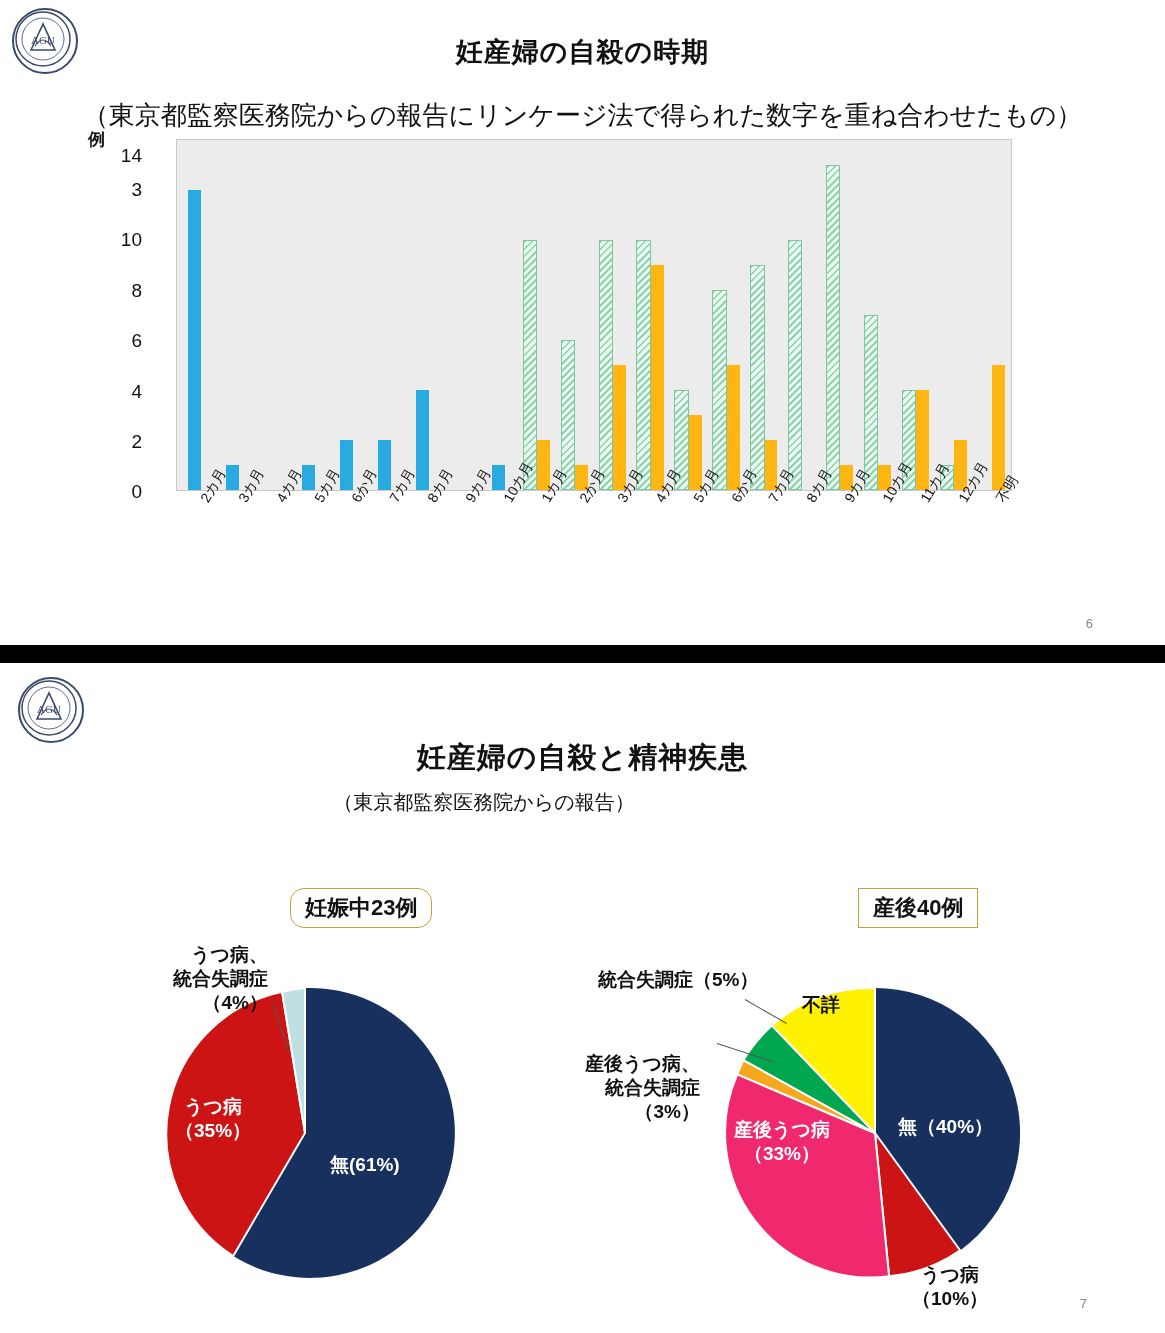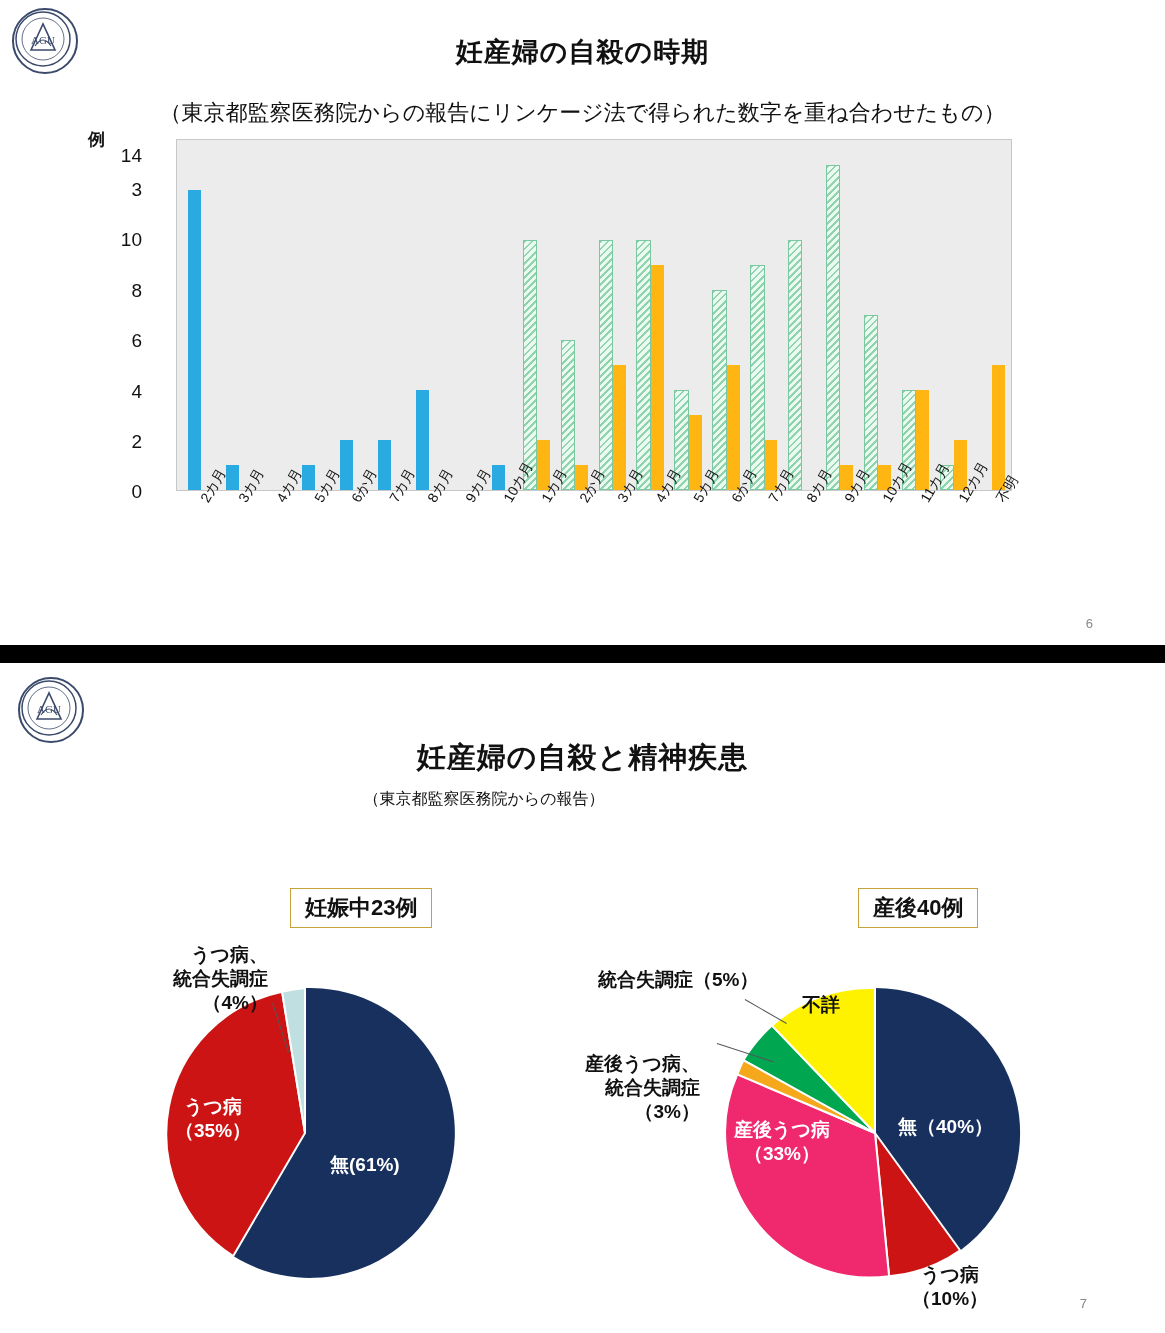--- a/index.html
+++ b/index.html
@@ -8,21 +8,21 @@
   .slide{position:relative;width:1165px;box-sizing:border-box;background:#fff;}
   .slide1{height:645px;}
   .divider{height:18px;background:#000;width:1165px;}
   .slide2{height:670px;}
 
   
   .logo{position:absolute;width:62px;height:62px;border-radius:50%;border:2px solid #3b4a6b;overflow:hidden;}
   .logo svg{display:block;}
 
   .s1-title{position:absolute;left:0;top:34px;width:1165px;text-align:center;font-size:27px;font-weight:bold;letter-spacing:1px;}
-  .s1-sub{position:absolute;left:0;top:98px;width:1165px;text-align:center;font-size:22px;}
+  .s1-sub{position:absolute;left:0;top:98px;width:1165px;text-align:center;font-size:26px;}
 
   
   .plot{position:absolute;left:176px;top:139px;width:836px;height:352px;background:#ececec;border:1px solid #c8c8c8;box-sizing:border-box;}
   .ylab{position:absolute;left:88px;top:128px;font-size:17px;font-weight:bold;}
   .ytick{position:absolute;width:46px;text-align:right;font-size:19px;}
 
   .bars{position:absolute;left:0;bottom:0;width:100%;height:100%;}
   .bar{position:absolute;bottom:0;}
   .bar.blue{background:#29ABE2;}
   .bar.orange{background:#FFB612;}
@@ -44,21 +44,21 @@
   .arrowtext{position:absolute;top:18px;width:100%;text-align:center;font-size:20px;font-weight:bold;}
 
   .legend{position:absolute;left:0;top:612px;width:1165px;text-align:center;font-size:13px;}
   .legend .swatch{display:inline-block;width:92px;height:17px;border:1px solid #7ac8a0;vertical-align:middle;margin-right:12px;
      background-image:repeating-linear-gradient(135deg,#8fd4ad 0 2px,#eafaf1 2px 5px);}
   .legend .txt{vertical-align:middle;}
   .pagenum1{position:absolute;right:72px;top:616px;font-size:13px;color:#888;}
 
   
   .s2-title{position:absolute;left:0;top:75px;width:1165px;text-align:center;font-size:29px;font-weight:bold;letter-spacing:1px;}
-  .s2-sub{position:absolute;left:0;top:126px;width:968px;text-align:center;font-size:16px;}
+  .s2-sub{position:absolute;left:0;top:126px;width:968px;text-align:center;font-size:20px;}
   .boxlabel{position:absolute;border:1px solid #c5a23a;padding:4px 14px;font-size:22px;font-weight:bold;background:#fff;}
   .pielabel{position:absolute;font-size:19px;font-weight:bold;line-height:1.25;}
   .pielabel.white{color:#fff;}
   .pagenum2{position:absolute;right:78px;bottom:22px;font-size:13px;color:#888;}
   .leader{position:absolute;background:#555;}
 </style>
 </head>
 <body>
 
 <div class="slide slide1">
@@ -162,21 +162,21 @@
       <circle cx="29" cy="29" r="21" fill="#fff" stroke="#3b4a6b" stroke-width="0.8"></circle>
       <path d="M17 40 L29 14 L41 40 Z" fill="none" stroke="#3b4a6b" stroke-width="1.6"></path>
       <path d="M21 36 q8 -12 16 0" fill="none" stroke="#3b4a6b" stroke-width="1.2"></path>
       <text x="29" y="34" font-size="11" text-anchor="middle" fill="#3b4a6b" font-family="'Liberation Serif',serif">AGU</text>
     </svg>
   </div>
 
   <div class="s2-title">妊産婦の自殺と精神疾患</div>
   <div class="s2-sub">（東京都監察医務院からの報告）</div>
 
-  <div class="boxlabel" style="left:290px;top:225px;">妊娠中23例</div>
+  <div class="boxlabel" style="left:290px;top:225px;border-radius:14px;">妊娠中23例</div>
   <div class="boxlabel" style="left:858px;top:225px;">産後40例</div>
 
   <svg width="330" height="330" style="position:absolute;left:140px;top:305px;">
 
     <path d="M165 165 L165 20 A145 145 0 1 1 93.2 288.0 Z" fill="#17305e"></path>
 
     <path d="M165 165 L93.2 288.0 A145 145 0 0 1 142.1 23.8 Z" fill="#cc1414" stroke="#fff" stroke-width="2"></path>
 
     <path d="M165 165 L142.1 23.8 A145 145 0 0 1 165 20 Z" fill="#bfdfe0" stroke="#fff" stroke-width="2"></path>
   </svg>

